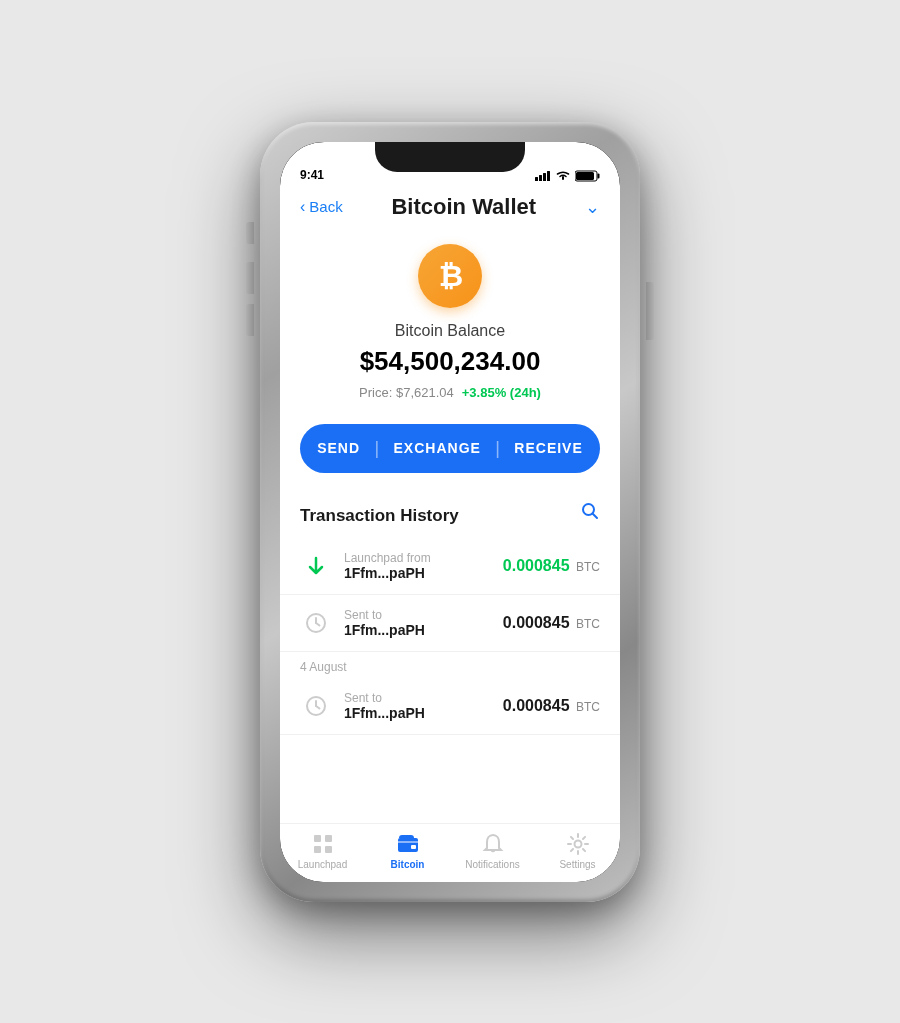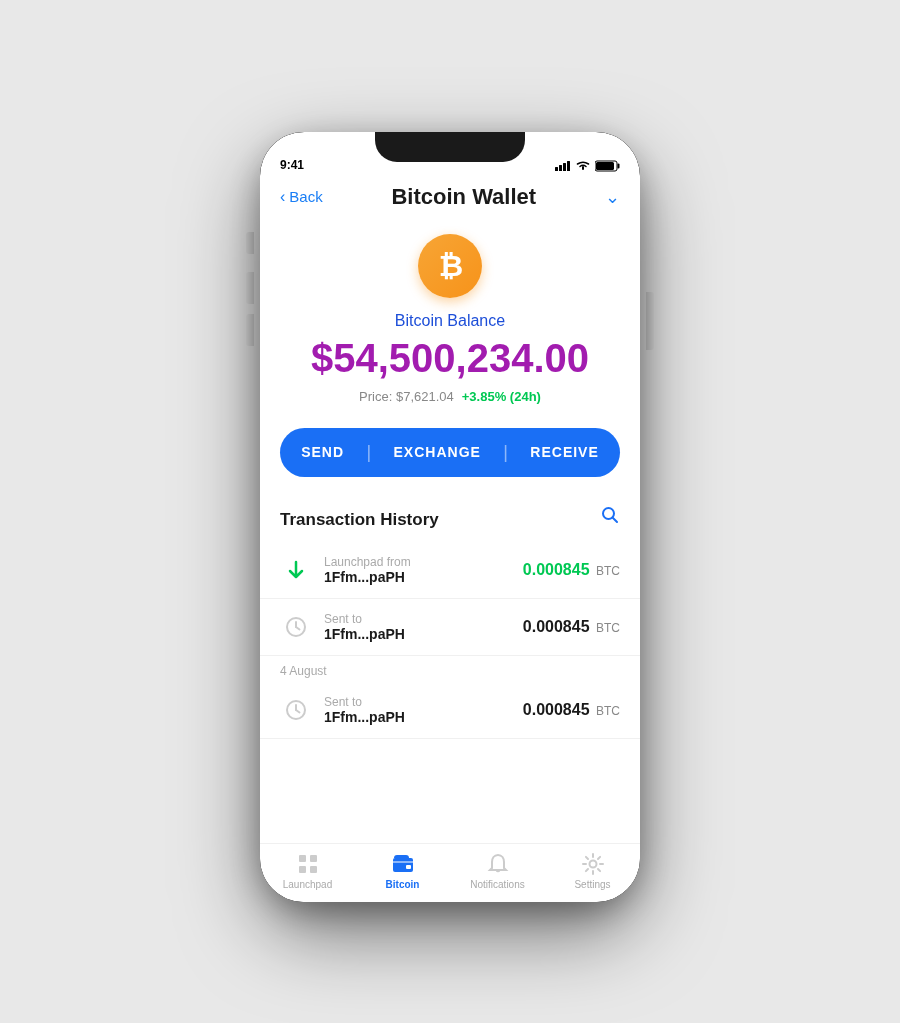--- a/index.html
+++ b/index.html
@@ -17,27 +17,26 @@
       position: relative;
       width: 380px;
       height: 780px;
     }
 
     .phone-outer {
       position: absolute;
       top: 0; left: 0; right: 0; bottom: 0;
       background: linear-gradient(145deg, #d0d0d0, #a0a0a0, #c8c8c8, #888, #c0c0c0);
       border-radius: 54px;
-      padding: 0;
+      padding: 20px;
       box-shadow:
         0 30px 80px rgba(0,0,0,0.5),
         0 10px 30px rgba(0,0,0,0.3),
         inset 0 2px 4px rgba(255,255,255,0.6),
         inset 0 -2px 4px rgba(0,0,0,0.3);
-      margin-top: 10px;
     }
 
     .phone-inner {
       background: #1a1a1a;
       border-radius: 44px;
       width: 100%;
       height: 100%;
       overflow: hidden;
       position: relative;
     }
@@ -140,29 +139,29 @@
 
     .btc-symbol {
       color: white;
       font-size: 30px;
       font-weight: 900;
       margin-left: 2px;
     }
 
     .balance-label {
       font-size: 16px;
-      color: #1d4ed8;
+      color: #404040;
       margin-bottom: 6px;
       text-align: center;
     }
 
     .balance-amount {
-      font-size: 40px;
+      font-size: 26px;
       font-weight: 800;
-      color: #a21caf;
+      color: #000000;
       margin-bottom: 8px;
     }
 
     .price-row {
       display: flex;
       gap: 8px;
       align-items: center;
     }
 
     .price-text {

